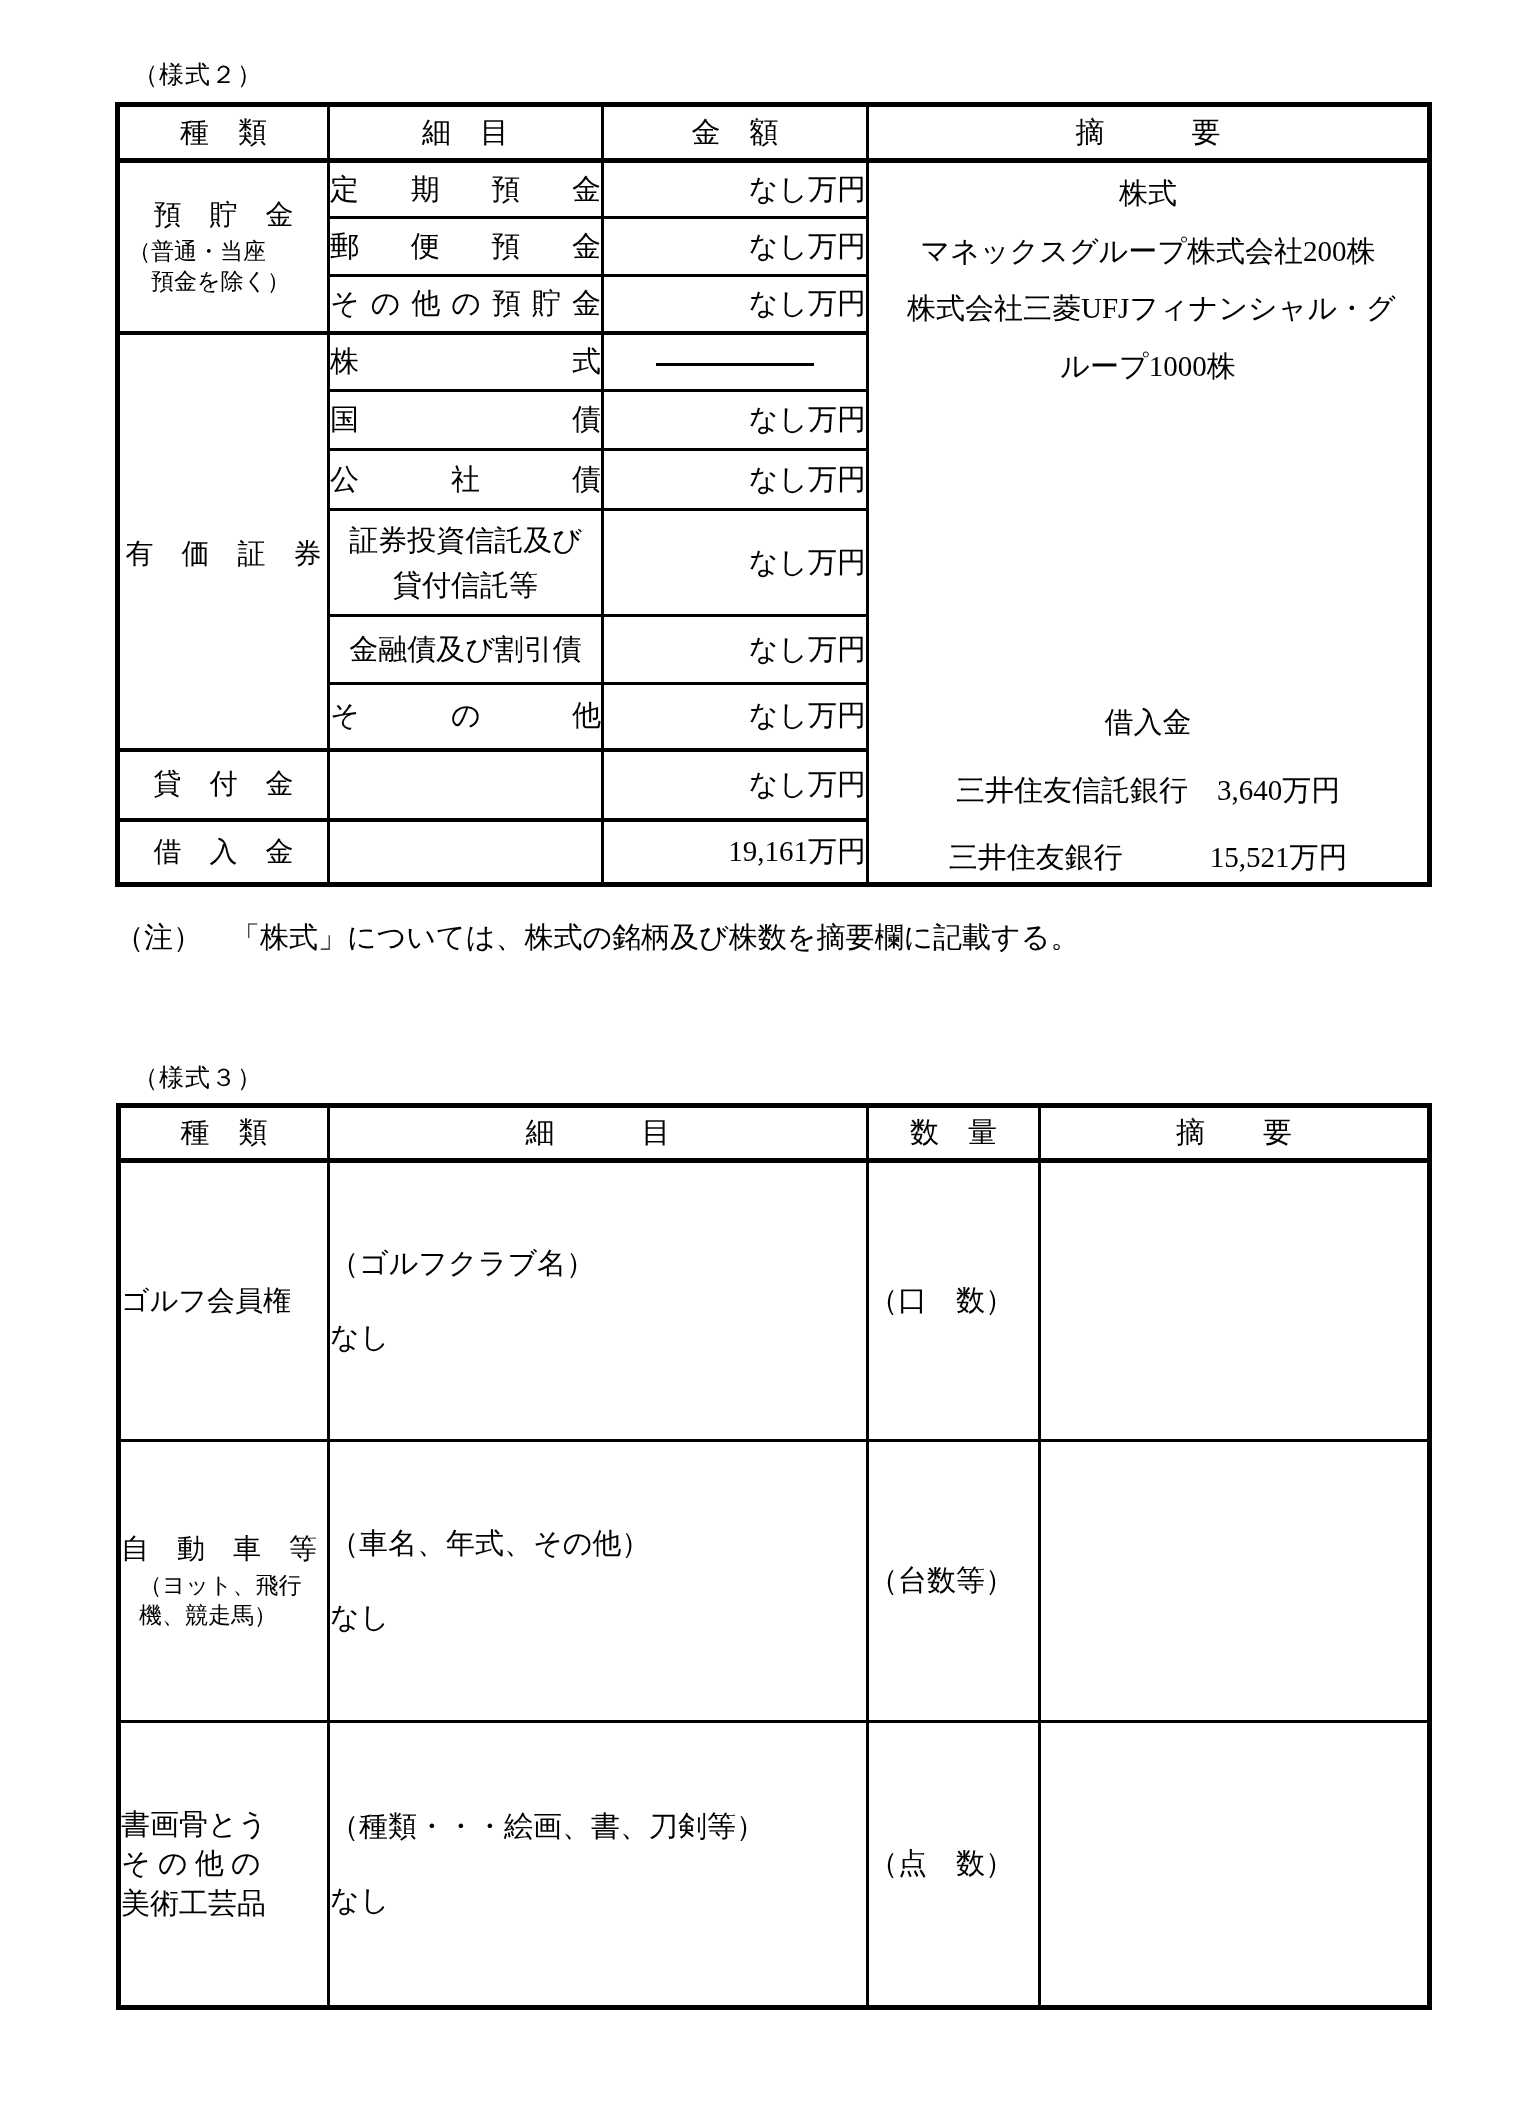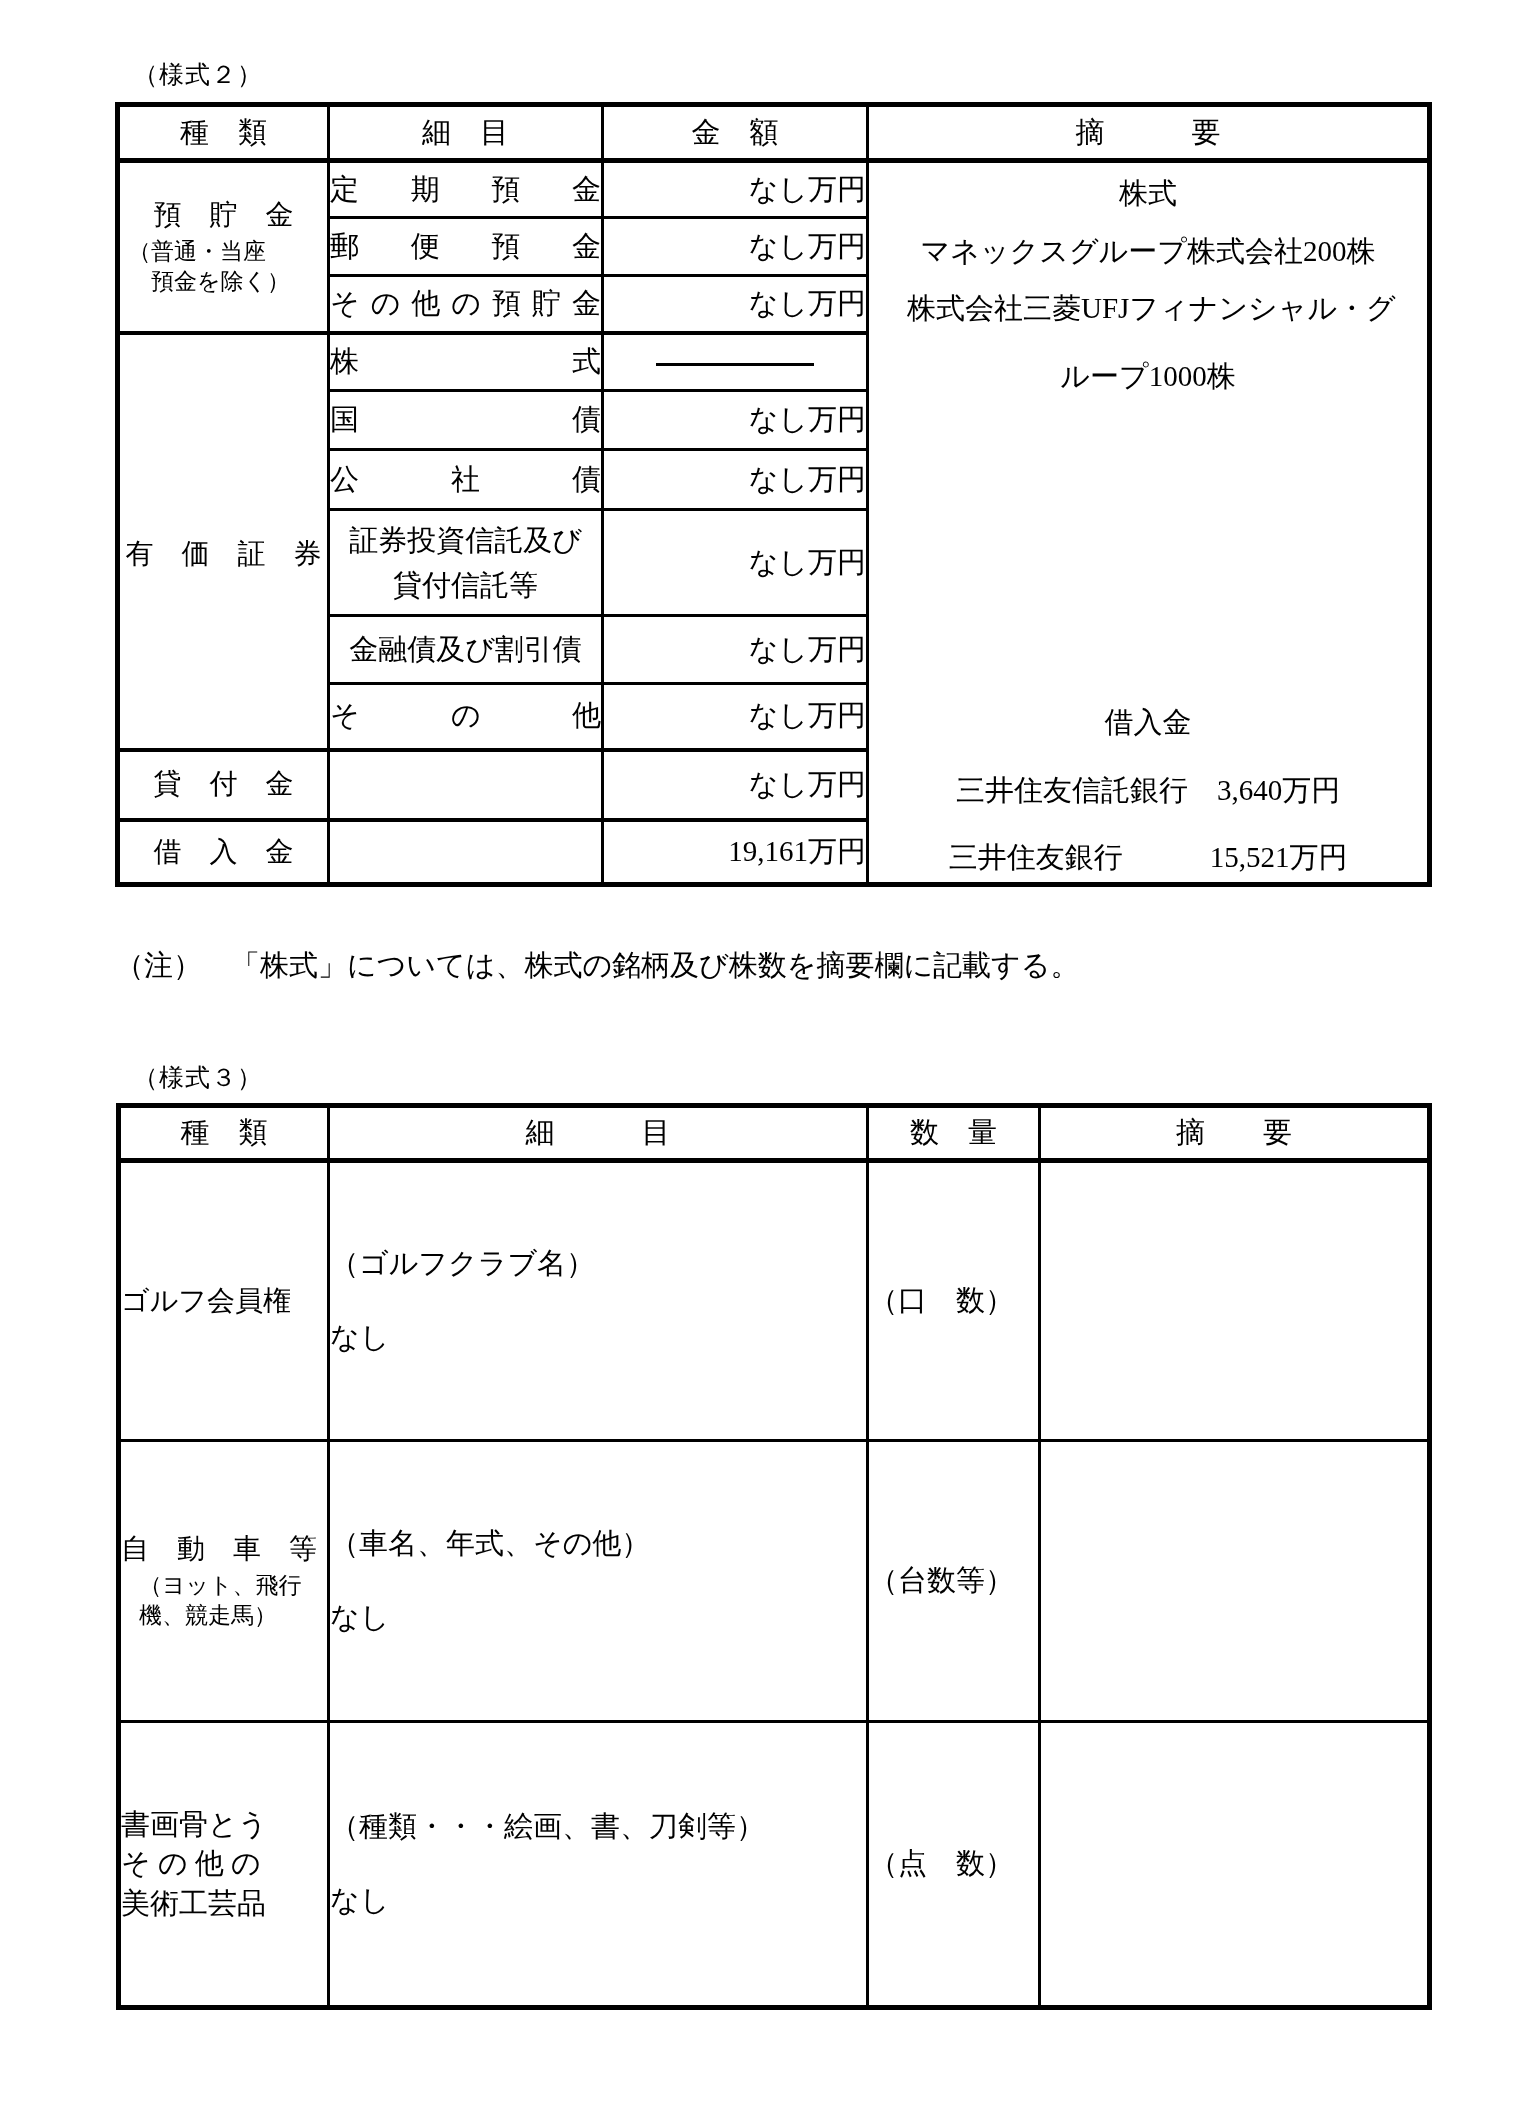--- a/index.html
+++ b/index.html
@@ -85,21 +85,20 @@
   .dash{
     display:inline-block;
     width:158px;height:0;
     border-top:3px solid #000;
     vertical-align:middle;
   }
   .note-text{
     position:absolute;
     font-size:29px;
     white-space:nowrap;
-    margin-top:28px;
   }
 
   
   .t2-kind{
     vertical-align:top;
     text-align:left;
     padding:38px 6px 0 10px;
   }
   .t2-kind .kind-title{
     text-align:left;
@@ -152,21 +151,21 @@
           <div class="kind-note">（普通・当座
 　預金を除く）</div>
         </td>
         <td class="jdist">定期預金</td>
         <td class="amt">なし万円</td>
         <td rowspan="11" class="mcell">
           <div class="mwrap">
             <div class="mline" style="top:11px">株式</div>
             <div class="mline" style="top:69px">マネックスグループ株式会社200株</div>
             <div class="mline mleft" style="top:126px">株式会社三菱UFJフィナンシャル・グ</div>
-            <div class="mline" style="top:194px">ループ1000株</div>
+            <div class="mline" style="top:184px">ループ1000株</div>
             <div class="mline" style="top:540px">借入金</div>
             <div class="mline" style="top:608px">三井住友信託銀行　3,640万円</div>
             <div class="mline" style="top:675px">三井住友銀行　　　15,521万円</div>
           </div>
         </td>
       </tr>
       <tr style="height:58px">
         <td class="jdist">郵便預金</td>
         <td class="amt">なし万円</td>
       </tr>

